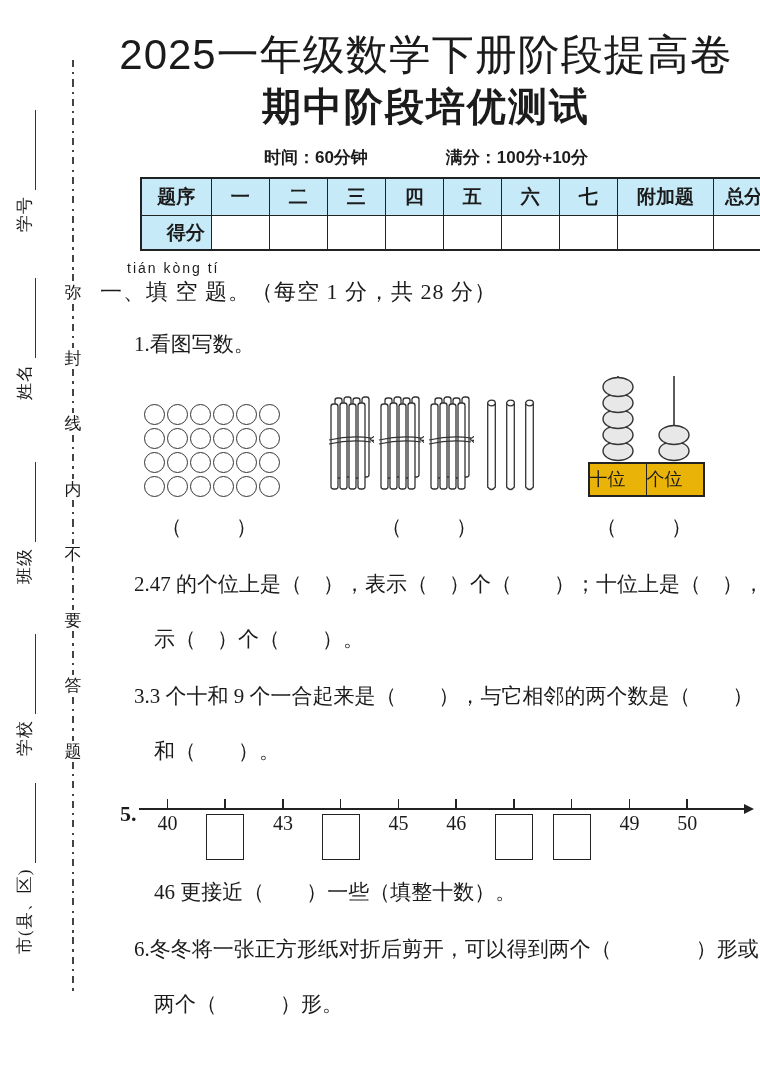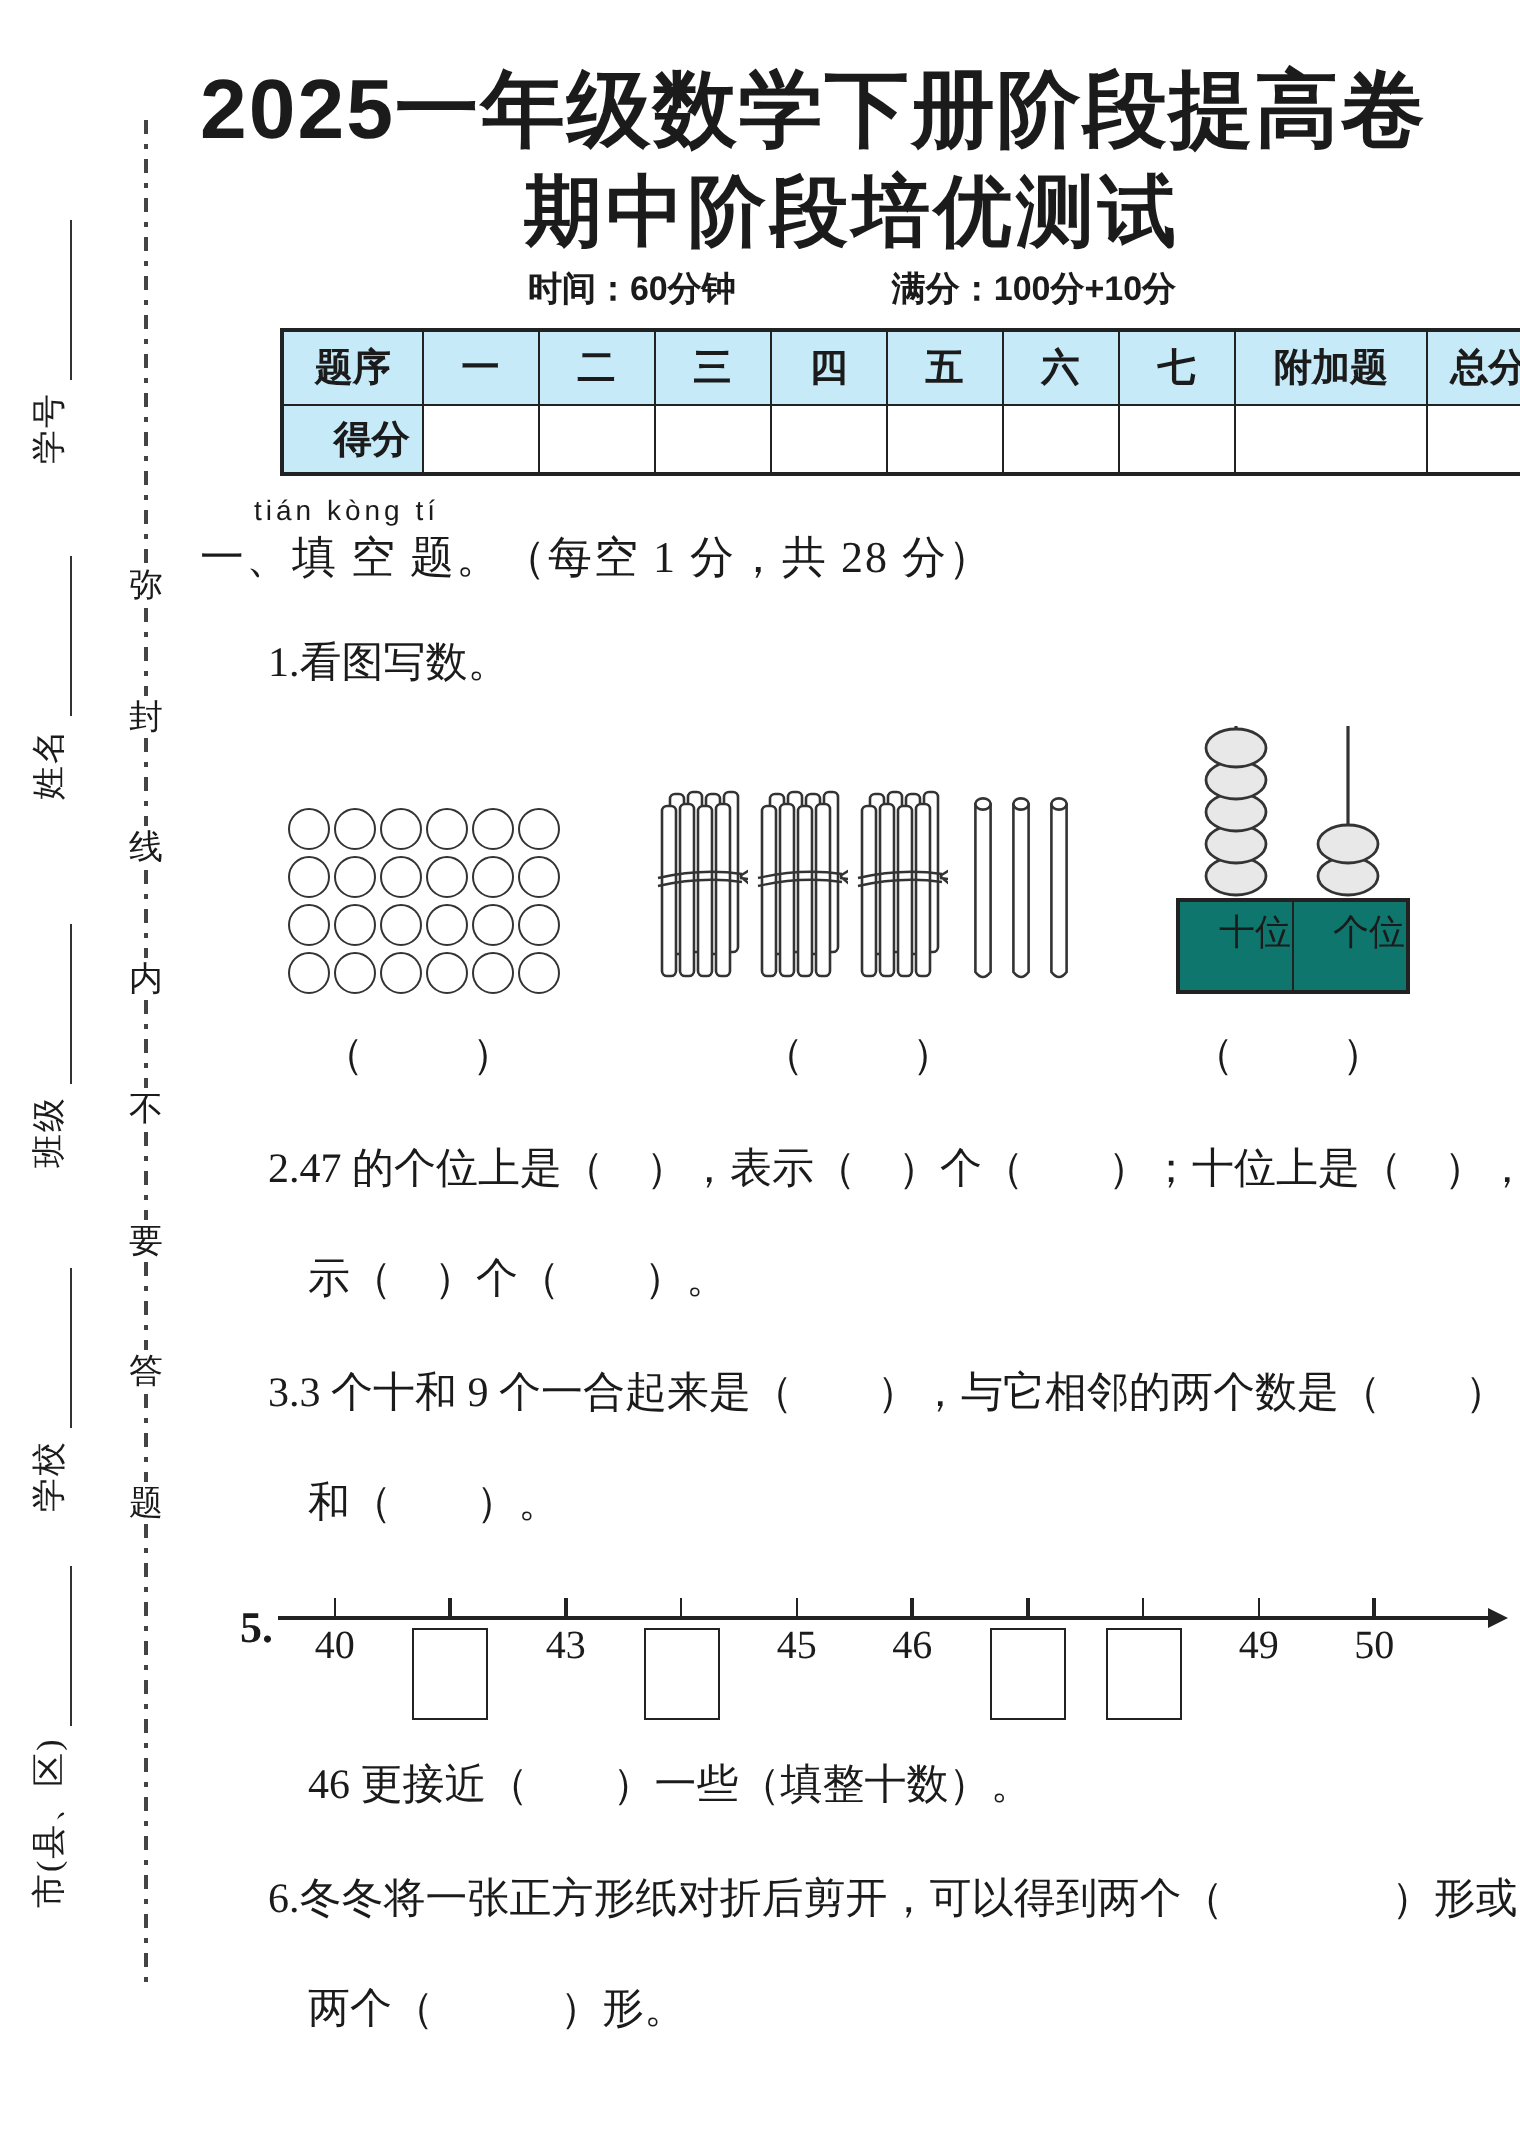--- a/index.html
+++ b/index.html
@@ -28,29 +28,29 @@
     background:repeating-linear-gradient(#444 0 7px, transparent 7px 12px, #444 12px 14.5px, transparent 14.5px 19.5px);
   }
   .dash.top { height:222px; }
   .dash.mid { height:44px; }
   .dash.bot { flex:1; }
   .seal-char { font-size:17px; line-height:1.15; margin:1px 0; }
 
   
   .main { position:absolute; left:100px; top:0; width:652px; }
   .title1 {
-    margin:30px 0 0; text-align:left; font-size:42px; line-height:1.2;
-    font-family:"Liberation Sans","DejaVu Sans",sans-serif; font-weight:700; letter-spacing:1px;
+    margin:30px 0 0; text-align:center; font-size:42px; line-height:1.2;
+    font-family:"Liberation Sans","DejaVu Sans",sans-serif; font-weight:400; letter-spacing:1px;
   }
   .title2 {
     margin:4px 0 0; text-align:center; font-size:39px; line-height:1.2;
     font-family:"Liberation Sans","DejaVu Sans",sans-serif; font-weight:900; letter-spacing:2px;
   }
   .info {
-    display:flex; justify-content:center; gap:78px; margin-top:2px;
+    display:flex; justify-content:center; gap:78px; margin-top:15px;
     font-family:"Liberation Sans","DejaVu Sans",sans-serif; font-weight:bold; font-size:17px;
   }
 
   table.score {
     border-collapse:collapse; table-layout:fixed; width:636px; margin-top:8px;
     border:2.5px solid #222;
     font-family:"Liberation Sans","DejaVu Sans",sans-serif; font-weight:bold; font-size:19px;margin-left:40px;
   }
   table.score td { border:1.6px solid #222; text-align:center; padding:0; }
   table.score tr.hdr td { height:36px; background:var(--blue,#c7eaf8); }
@@ -71,21 +71,21 @@
   .figrow { display:flex; justify-content:space-between; align-items:flex-end; padding:16px 44px 0 44px; }
   .figblock { display:flex; flex-direction:column; align-items:center; }
   .circle-grid { display:grid; gap:3px 4px; }
   .circle { width:19px; height:19px; border:1.7px solid #333; border-radius:50%; background:#fff; }
   .sticks-row { display:flex; align-items:flex-end; }
   .bundle { margin-right:4px; }
   .single { margin-left:8px; }
   .blank-paren { margin-top:16px; font-size:21px; letter-spacing:4px; }
   .ab-labels { display:flex; border:2px solid #222; margin-top:-2px; }
   .ab-cell {
-    width:56px; height:44px; line-height:31px; text-align:right; font-size:18px; background:#0f766e;
+    width:56px; height:31px; line-height:31px; text-align:left; font-size:18px; background:#eab308;
   }
   .ab-cell.right { border-left:1.6px solid #222; }
 
   
   .q5row { display:flex; align-items:flex-start; margin:30px 0 0 20px; }
   .q5num { font-size:22px; font-weight:bold; line-height:1; padding-top:8px; }
   .nl { flex:1; position:relative; margin-left:2px; }
   .nl-line { position:absolute; left:0; right:2px; top:13px; height:1.7px; background:#222; }
   .nl-arrow {
     position:absolute; right:-2px; top:8.7px; width:0; height:0;

